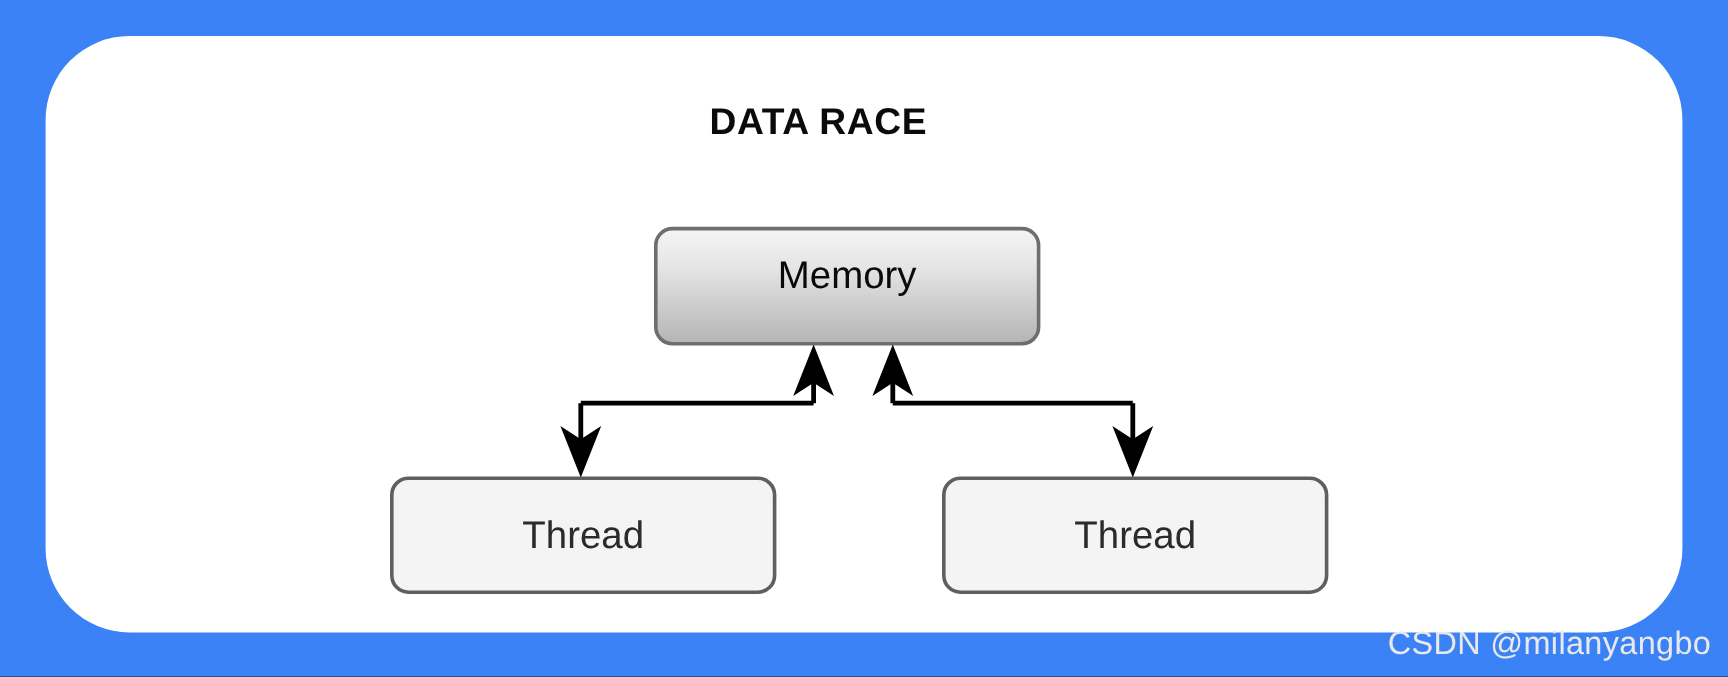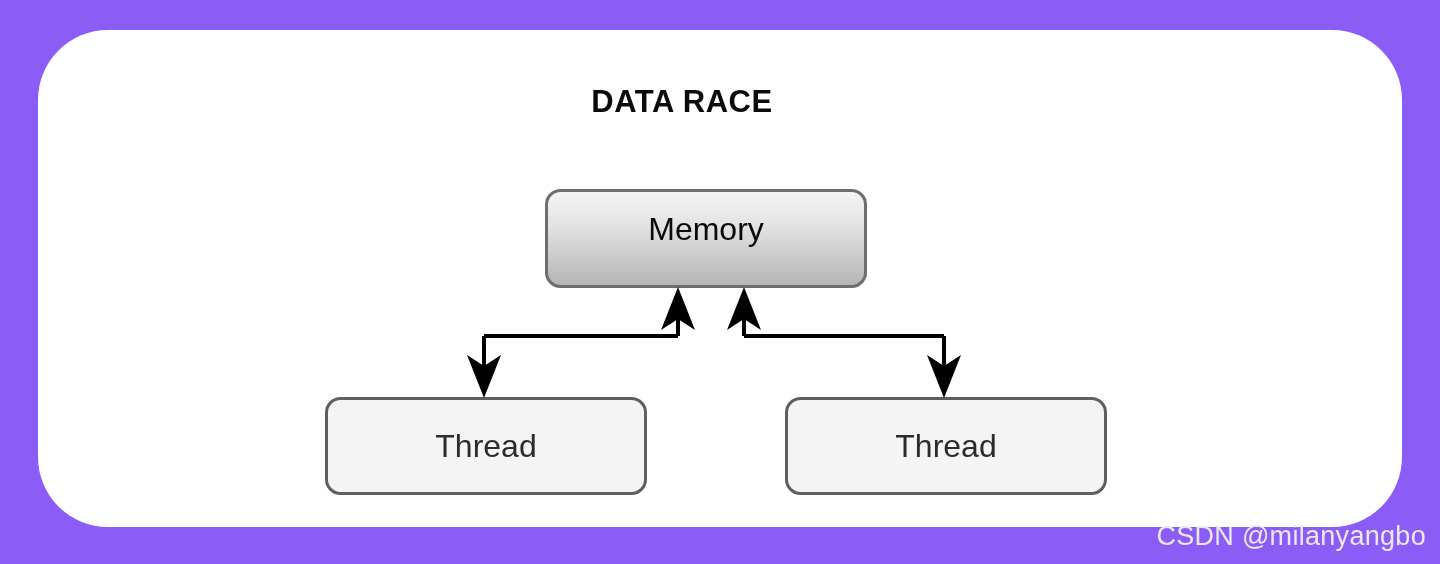--- a/index.html
+++ b/index.html
@@ -11,21 +11,21 @@
     width: 1440px;
     height: 564px;
     overflow: hidden;
     font-family: "Liberation Sans", sans-serif;
   }
 
   #stage {
     position: relative;
     width: 1440px;
     height: 564px;
-    background: #8b5cf6;
+    background: #3b82f6;
   }
 
   
   #card {
     position: absolute;
     left: 38px;
     top: 30px;
     width: 1364px;
     height: 497px;
     background: #ffffff;

